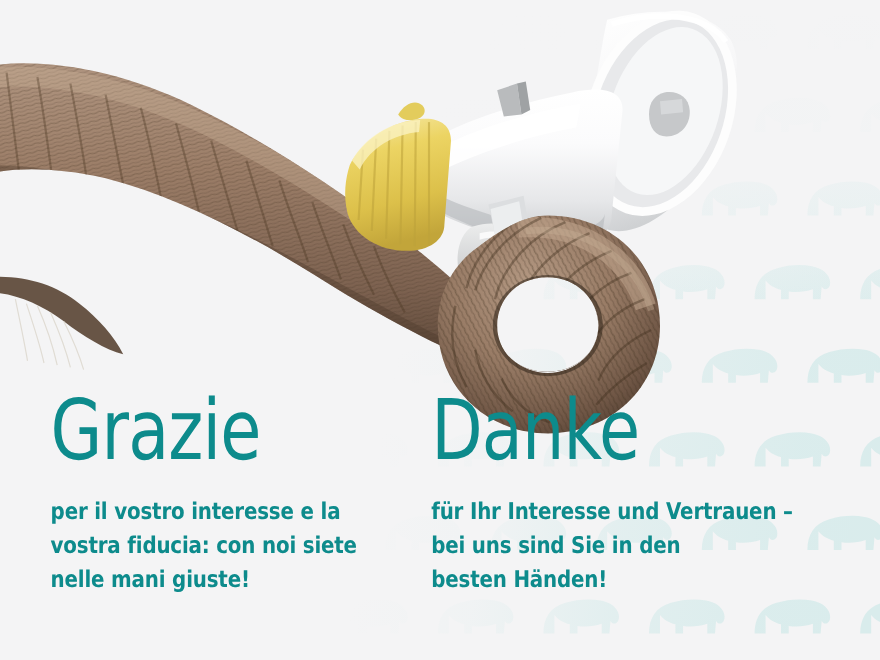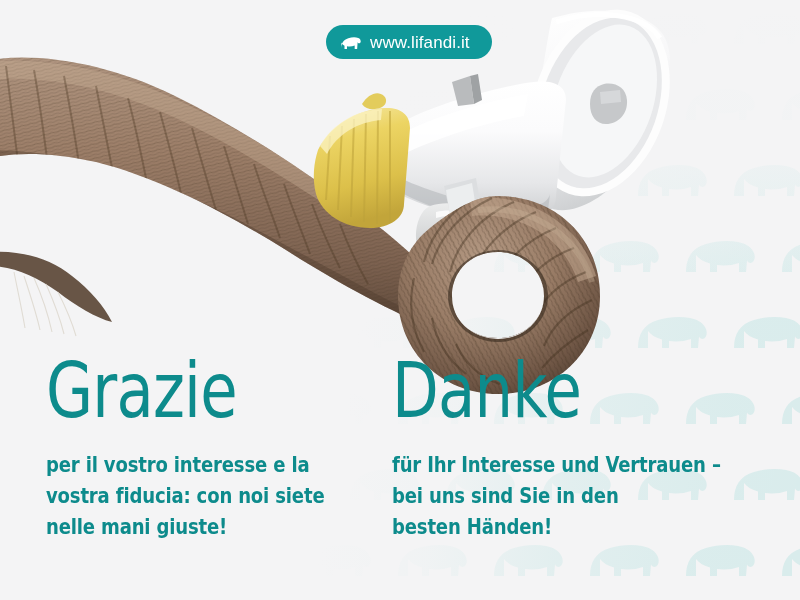--- a/index.html
+++ b/index.html
@@ -322,29 +322,20 @@
         </g>
 
         <ellipse cx="498" cy="296" rx="50" ry="46" fill="#2e2218" opacity="0.55"></ellipse>
         <ellipse cx="498" cy="296" rx="46" ry="43" fill="#f4f4f5"></ellipse>
       </g>
 
       <path d="M478,210 C532,204 578,236 592,282" stroke="#cbb49c" stroke-width="6" fill="none" opacity="0.35"></path>
     </g>
   </svg>
 
-  <div id="badge">
-    <svg class="bicon" viewBox="0 0 80 62" xmlns="http://www.w3.org/2000/svg">
-      <path fill="#ffffff" d="M8,56 C8,36 16,22 34,17 C46,13.5 60,13 70,16
-        C76,18 79,23 79,29 C79,34 75,37 71,35.5 C68.5,34.5 67.5,32 68,29
-        L66,56 L57,56 L57,44 C48,47.5 38,48 29,46.5 L29,56 L20,56 L20,44.5
-        C14,42 10,38 8,33 Z"></path>
-    </svg>
-    <span class="btext">www.lifandi.it</span>
-  </div>
 
   <div class="col" id="col-de">
     <div class="headline">Danke</div>
     <div class="body">
       <span class="ln">für Ihr Interesse und Vertrauen –</span>
       <span class="ln">bei uns sind Sie in den</span>
       <span class="ln">besten Händen!</span>
     </div>
   </div>
 

